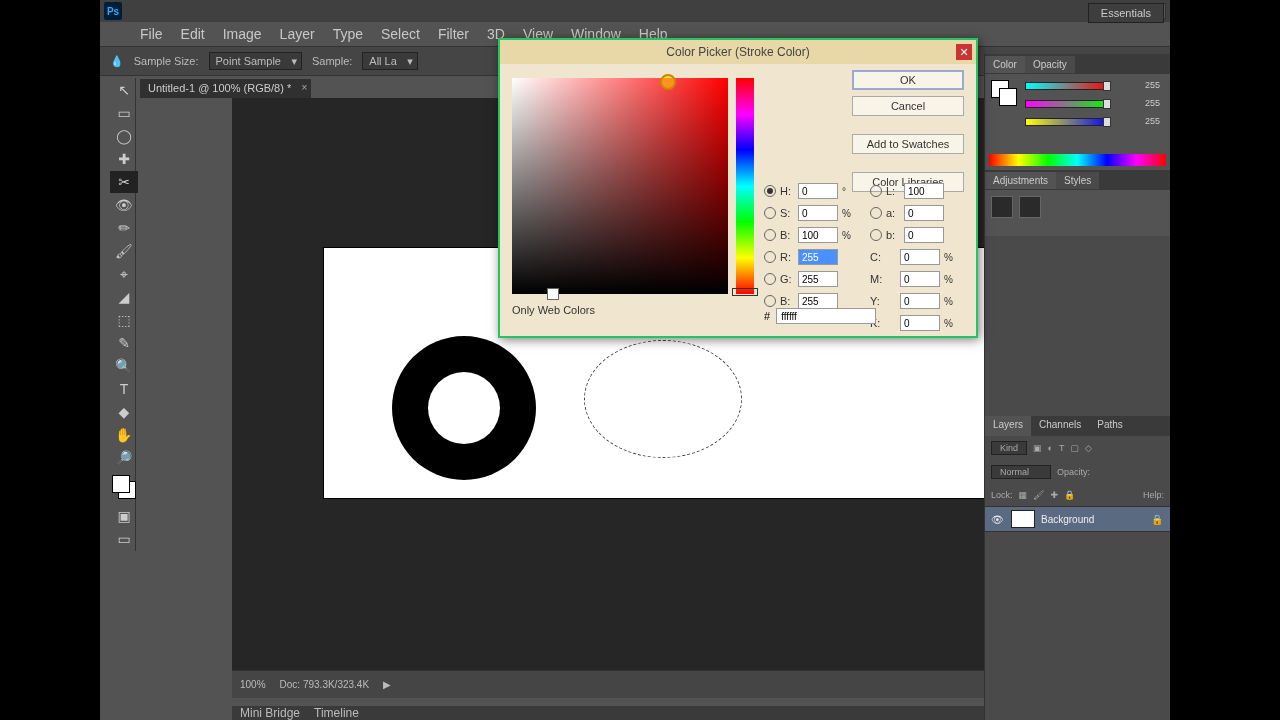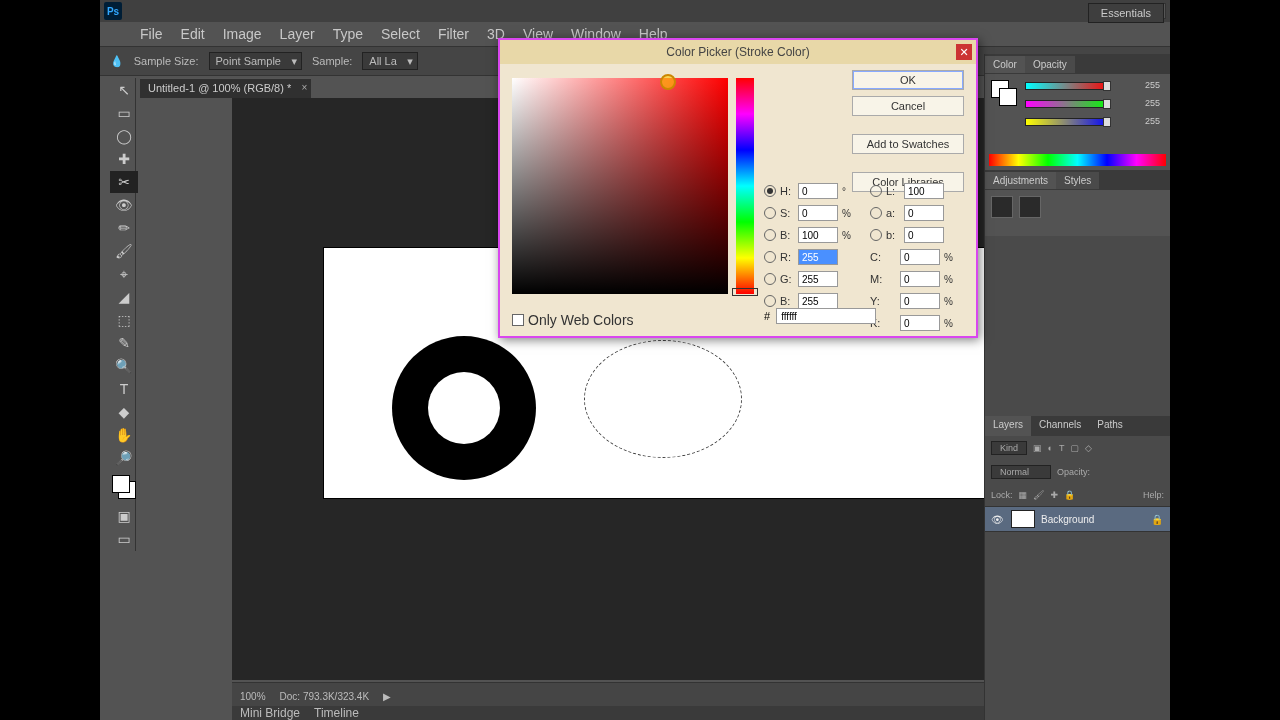--- a/index.html
+++ b/index.html
@@ -25,21 +25,21 @@
   .fgbg .bg { position:absolute; left:8px; top:8px; width:18px; height:18px; background:#fff; border:1px solid #000;}
 
   .canvaswrap { position:absolute; left:132px; top:98px; right:186px; bottom:40px; background:#262626; overflow:hidden;}
   .canvas { position:absolute; left:92px; top:150px; width:660px; height:250px; background:#fff; box-shadow:0 0 0 1px #000;}
   .donut { position:absolute; left:68px; top:88px; width:144px; height:144px; border-radius:50%; background:#000;}
   .donut::after { content:""; position:absolute; left:36px; top:36px; width:72px; height:72px; background:#fff; border-radius:50%;}
   .dot1 { position:absolute; left:182px; top:140px; width:10px; height:10px; background:#000; border-radius:50%;}
   .dot2 { position:absolute; left:182px; top:165px; width:10px; height:10px; background:#000; border-radius:50%;}
   .marquee { position:absolute; left:260px; top:92px; width:158px; height:118px; border:1px dashed #444; border-radius:50%;}
 
-  .statusbar { position:absolute; left:132px; right:186px; bottom:10px; height:28px; background:#454545; border-top:1px solid #333; display:flex; align-items:center; font-size:10px; color:#bbb; padding-left:8px; gap:14px;}
+  .statusbar { position:absolute; left:132px; right:186px; bottom:22px; height:28px; background:#454545; border-top:1px solid #333; display:flex; align-items:center; font-size:10px; color:#bbb; padding-left:8px; gap:14px;}
   .footerbar { position:absolute; left:132px; right:186px; bottom:0; height:14px; background:#3a3a3a; display:flex; align-items:center; font-size:12px; color:#bbb; padding-left:8px; gap:14px;}
 
   .rightpanels { position:absolute; right:0; top:54px; width:186px; bottom:0; background:#4a4a4a; border-left:1px solid #333;}
   .panelhdr { height:20px; background:#3a3a3a; display:flex; align-items:center; font-size:10px; color:#ccc;}
   .panelhdr .tab { padding:3px 8px; background:#4a4a4a;}
   .panelhdr .tab.active { background:#535353;}
   .colorpanel { height:96px; background:#535353; padding:6px; position:relative;}
   .colorpanel .fgbg2 { width:28px; height:28px; position:absolute; left:6px; top:6px;}
   .colorpanel .fgbg2 .a{position:absolute;width:18px;height:18px;background:#fff;border:1px solid #000;}
   .colorpanel .fgbg2 .b{position:absolute;left:8px;top:8px;width:18px;height:18px;background:#fff;border:1px solid #000;}
@@ -53,21 +53,21 @@
   .layerhdr .t{padding:3px 8px;} .layerhdr .t.active{background:#535353;}
   .layopts { height:24px; background:#4a4a4a; display:flex; align-items:center; font-size:9px; color:#aaa; padding:0 6px; gap:6px;}
   .laykind { background:#3a3a3a; border:1px solid #222; padding:1px 8px;}
   .layblend { height:24px; background:#4a4a4a; display:flex; align-items:center; font-size:9px; color:#aaa; padding:0 6px; gap:6px;}
   .laylock { height:22px; background:#4a4a4a; display:flex; align-items:center; font-size:9px; color:#aaa; padding:0 6px; gap:6px;}
   .layerrow { height:26px; background:#5a6a80; display:flex; align-items:center; font-size:10px; color:#eee; padding:0 6px; gap:6px; border-top:1px solid #333; border-bottom:1px solid #333;}
   .layerrow .vis{width:14px;}
   .layerrow .thumb{width:24px;height:18px;background:#fff;border:1px solid #222;}
 
   
-  .dialog { position:absolute; left:398px; top:38px; width:480px; height:300px; background:#f0e6d0; border:2px solid #d946ef; box-shadow:2px 2px 10px rgba(0,0,0,0.5);}
+  .dialog { position:absolute; left:398px; top:38px; width:480px; height:300px; background:#f0e6d0; border:2px solid #22c55e; box-shadow:2px 2px 10px rgba(0,0,0,0.5);}
   .dlgtitle { height:24px; background:#e8d8a8; display:flex; align-items:center; justify-content:center; font-size:12px; color:#444; position:relative;}
   .dlgclose { position:absolute; right:4px; top:4px; width:16px; height:16px; background:#cc3333; color:#fff; font-size:11px; display:flex; align-items:center; justify-content:center;}
   .dlgbody { position:relative; height:calc(100% - 24px);}
   .satfield { position:absolute; left:12px; top:14px; width:216px; height:216px; background:linear-gradient(to top,#000,transparent),linear-gradient(to right,#fff,#f00);}
   .satfield .picker { position:absolute; width:16px; height:16px; border:2px solid #cc8800; border-radius:50%; background:rgba(255,200,0,0.6); left:148px; top:-4px;}
   .huebar { position:absolute; left:236px; top:14px; width:18px; height:216px; background:linear-gradient(to bottom,#f00,#f0f,#00f,#0ff,#0f0,#ff0,#f00);}
   .huebar .knob { position:absolute; left:-4px; bottom:-2px; width:26px; height:8px; border:1px solid #333;}
   .swatches { position:absolute; left:264px; top:14px; width:54px;}
   .swatches .lbl { font-size:10px; text-align:center; color:#444;}
   .swatches .box { width:54px; height:32px; border:1px solid #888; background:#fff; margin:2px 0;}
@@ -78,21 +78,21 @@
   .numrow { display:flex; align-items:center; height:22px; gap:4px;}
   .numrow .rad { width:12px; height:12px; border:1px solid #666; border-radius:50%; display:flex; align-items:center; justify-content:center;}
   .numrow .rad.sel::after{content:"";width:6px;height:6px;background:#333;border-radius:50%;}
   .numrow .lbl{width:14px;}
   .numrow input { width:40px; height:16px; border:1px solid #999; font-size:10px; padding:1px 3px; background:#fff;}
   .numrow input.sel { background:#4a90ff; color:#fff;}
   .numrow .unit{width:12px; font-size:10px;}
   .numcols { display:flex; gap:16px;}
   .hexrow { position:absolute; left:264px; bottom:12px; font-size:11px; display:flex; align-items:center; gap:6px;}
   .hexrow input { width:100px; height:16px; border:1px solid #999; font-size:10px; padding:1px 4px;}
-  .webonly { position:absolute; left:12px; bottom:8px; font-size:14px; color:#333; display:flex; align-items:center; gap:4px;}
+  .webonly { position:absolute; left:12px; bottom:20px; font-size:11px; color:#333; display:flex; align-items:center; gap:4px;flex-direction:column;}
   .webonly .cb { width:12px; height:12px; border:1px solid #666; background:#fff;}
 </style>
 </head>
 <body>
 
 <div class="app">
 
   <div class="titlebar">
     <div class="logo">Ps</div>
     <div class="winbtns">

